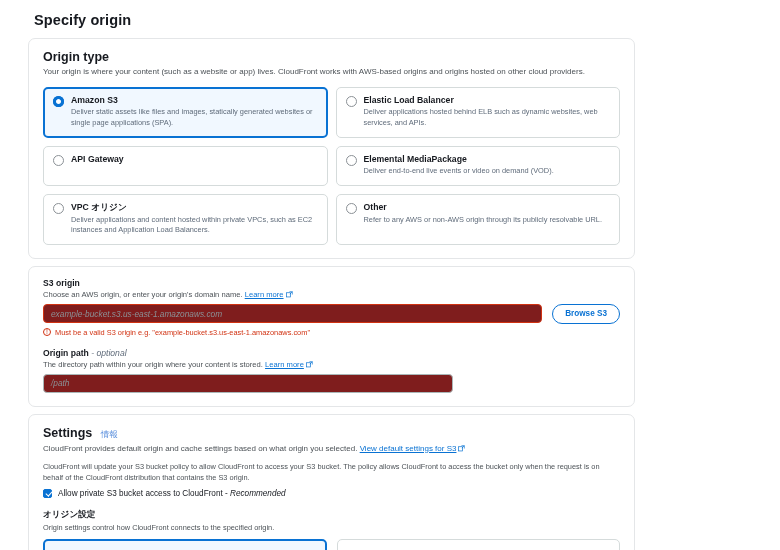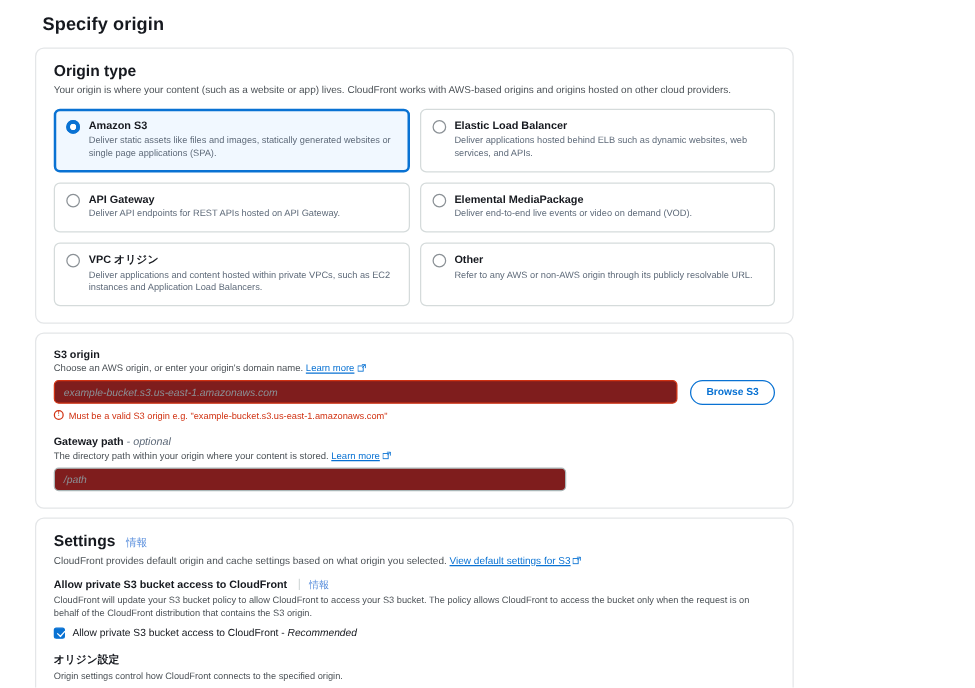--- a/index.html
+++ b/index.html
@@ -131,21 +131,20 @@
         <span class="tile-body">
           <span class="tile-title" style="display:block">Elastic Load Balancer</span>
           <span class="tile-desc" style="display:block">Deliver applications hosted behind ELB such as dynamic websites, web services, and APIs.</span>
         </span>
       </div>
 
       <div class="tile">
         <span class="radio"></span>
         <span class="tile-body">
           <span class="tile-title" style="display:block">API Gateway</span>
-          <span class="tile-desc" style="display:block">Deliver API endpoints for REST APIs hosted on API Gateway.</span>
         </span>
       </div>
 
       <div class="tile">
         <span class="radio"></span>
         <span class="tile-body">
           <span class="tile-title" style="display:block">Elemental MediaPackage</span>
           <span class="tile-desc" style="display:block">Deliver end-to-end live events or video on demand (VOD).</span>
         </span>
       </div>
@@ -188,21 +187,21 @@
       <div class="btn-outline">Browse S3</div>
     </div>
 
     <div class="err-msg">
       <span class="err-ico">!</span>
       <span>Must be a valid S3 origin e.g. "example-bucket.s3.us-east-1.amazonaws.com"</span>
     </div>
 
     <div class="block">
       <div class="field-label">
-        <span>Gateway path</span>
+        <span>Origin path</span>
         <span class="opt">- optional</span>
       </div>
       <div class="field-desc">
         <span>The directory path within your origin where your content is stored.</span>
         <span class="lnk">Learn more</span><span class="ext"><svg width="7" height="7" viewBox="0 0 10 10">
               <rect x="0.5" y="2.5" width="6" height="6" fill="none" stroke="#0972d3" stroke-width="1"></rect>
               <path d="M5 1h4v4" fill="none" stroke="#0972d3" stroke-width="1"></path>
               <path d="M5.5 4.5L9 1" stroke="#0972d3" stroke-width="1"></path>
             </svg></span>
       </div>
@@ -220,24 +219,20 @@
     <div class="sec-desc" style="margin-bottom:8px">
       <span>CloudFront provides default origin and cache settings based on what origin you selected.</span>
       <span class="lnk">View default settings for S3</span><span class="ext"><svg width="7" height="7" viewBox="0 0 10 10">
             <rect x="0.5" y="2.5" width="6" height="6" fill="none" stroke="#0972d3" stroke-width="1"></rect>
             <path d="M5 1h4v4" fill="none" stroke="#0972d3" stroke-width="1"></path>
             <path d="M5.5 4.5L9 1" stroke="#0972d3" stroke-width="1"></path>
           </svg></span>
     </div>
 
     <div>
-      <div class="blk-label">
-        <span>Allow private S3 bucket access to CloudFront</span>
-        <span class="info">情報</span>
-      </div>
       <div class="blk-desc">CloudFront will update your S3 bucket policy to allow CloudFront to access your S3 bucket. The policy allows CloudFront to access the bucket only when the request is on behalf of the CloudFront distribution that contains the S3 origin.</div>
       <div class="cb-row">
         <span class="cb"></span>
         <span class="cb-label">
           <span>Allow private S3 bucket access to CloudFront -</span>
           <i>Recommended</i>
         </span>
       </div>
     </div>
 

